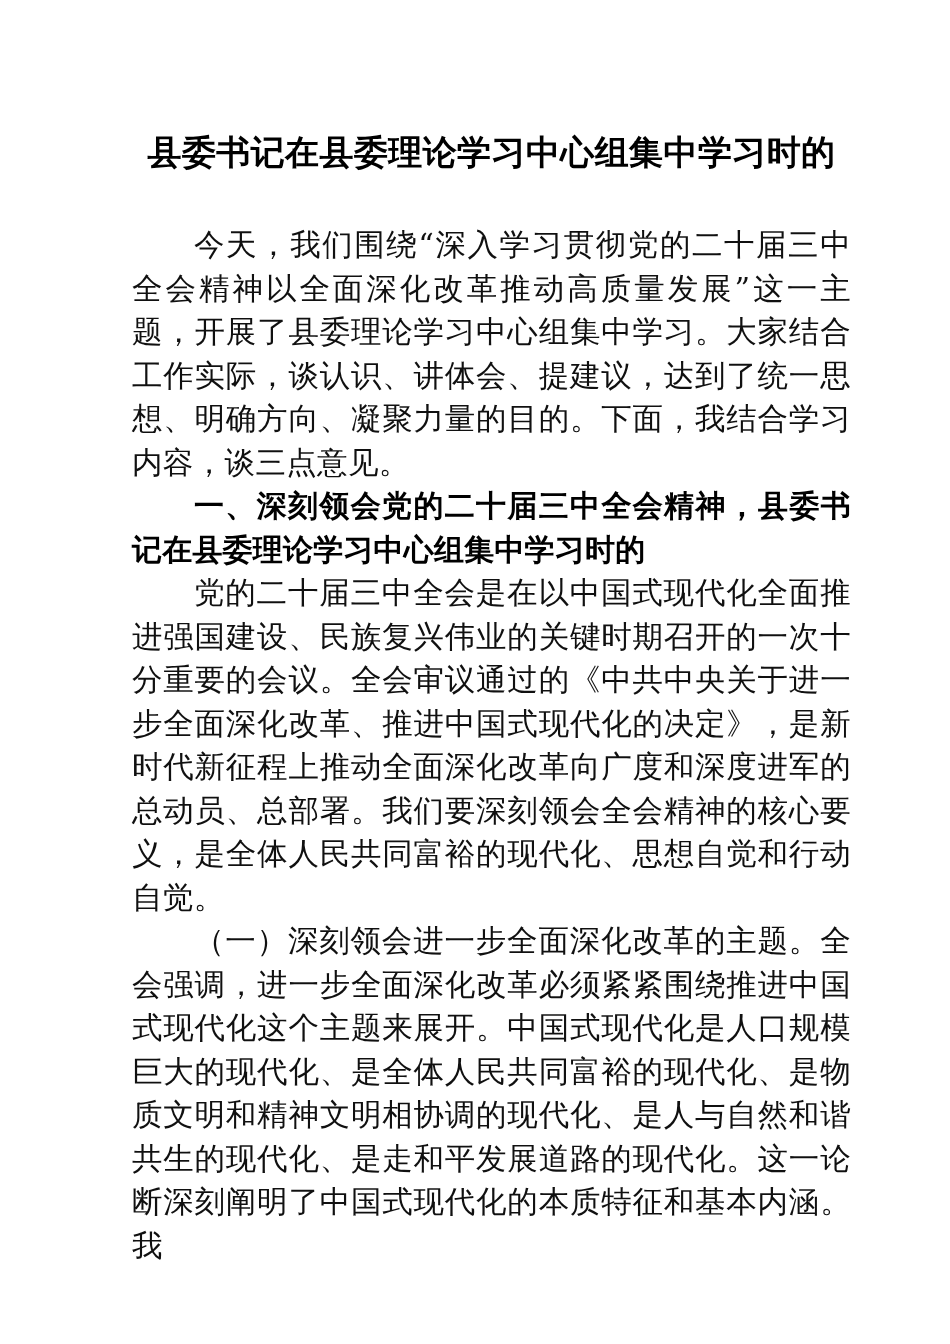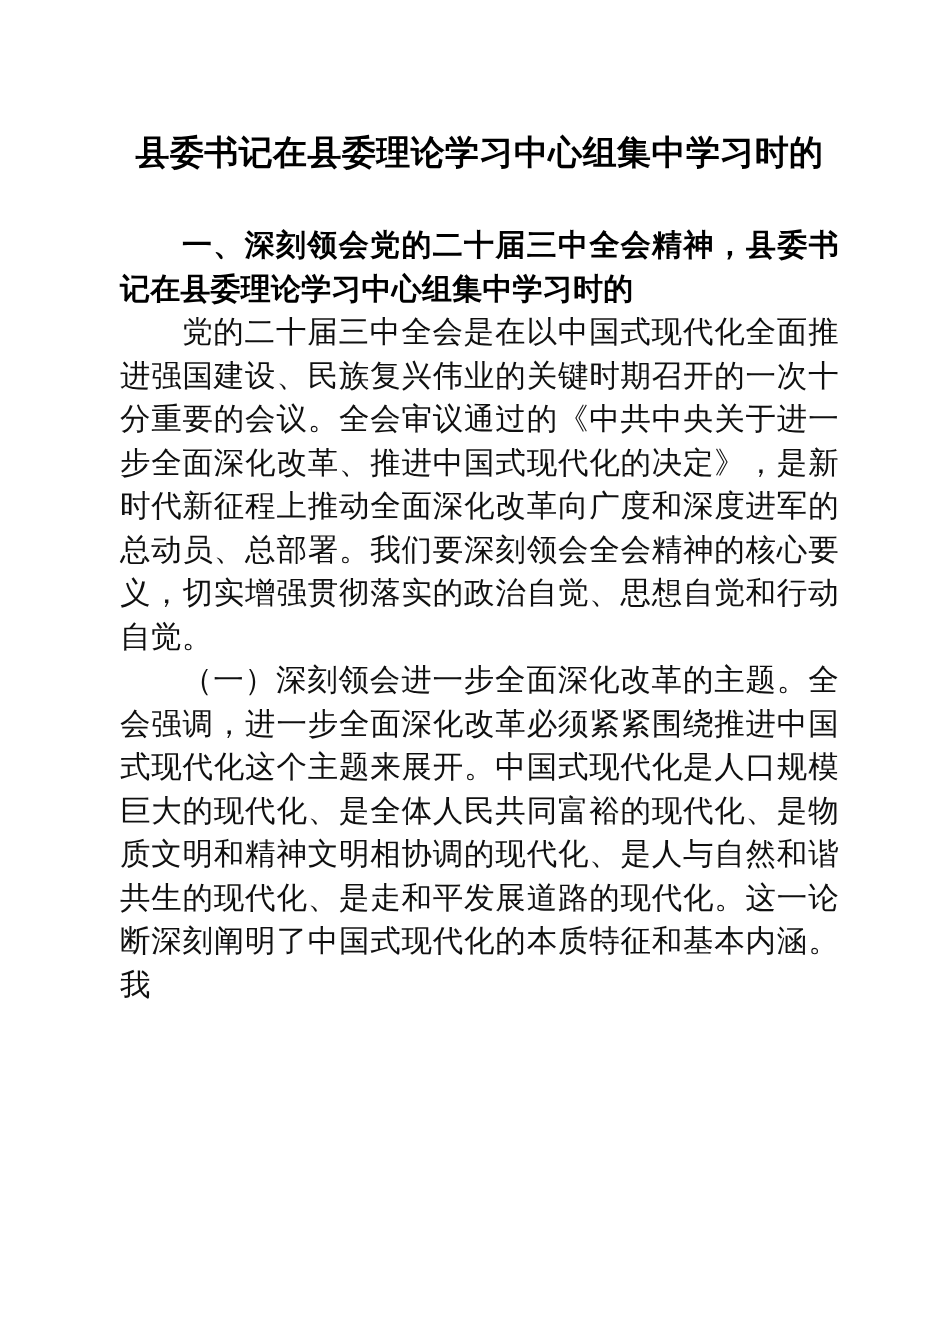--- a/index.html
+++ b/index.html
@@ -17,21 +17,21 @@
     overflow: hidden;
     box-sizing: border-box;
     font-family: "DejaVu Serif", "Liberation Serif", serif;
     color: #000000;
     -webkit-font-smoothing: antialiased;
   }
 
   
   .content {
     position: absolute;
-    left: 120px;
+    left: 132px;
     top: 0;
     width: 719px;
   }
 
   
   .doc-title {
     margin: 0;
     padding-top: 128px;
     text-align: center;
     font-family: "DejaVu Serif", "Liberation Serif", serif;
@@ -88,24 +88,25 @@
 <div class="page">
 
   <div class="content">
 
     <h1 class="doc-title">
       <span class="tline tline-1">县委书记在县委理论学习中心组集中学习时的</span>
     </h1>
 
     <div class="body-block">
 
+      <p class="para">今天，我们围绕“深入学习贯彻党的二十届三中全会精神以全面深化改革推动高质量发展”这一主题，开展了县委理论学习中心组集中学习。大家结合工作实际，谈认识、讲体会、提建议，达到了统一思想、明确方向、凝聚力量的目的。下面，我结合学习内容，谈三点意见。</p>
 
       <p class="heading-1">一、深刻领会党的二十届三中全会精神，县委书记在县委理论学习中心组集中学习时的</p>
 
-      <p class="para">党的二十届三中全会是在以中国式现代化全面推进强国建设、民族复兴伟业的关键时期召开的一次十分重要的会议。全会审议通过的《中共中央关于进一步全面深化改革、推进中国式现代化的决定》，是新时代新征程上推动全面深化改革向广度和深度进军的总动员、总部署。我们要深刻领会全会精神的核心要义，切实增强贯彻落实的政治自觉、思想自觉和行动自觉。</p>
+      <p class="para">党的二十届三中全会是在以中国式现代化全面推进强国建设、民族复兴伟业的关键时期召开的一次十分重要的会议。全会审议通过的《中共中央关于进一步全面深化改革、推进中国式现代化的决定》，是新时代新征程上推动全面深化改革向广度和深度进军的总动员、总部署。我们要深刻领会全会精神的核心要义，是全体人民共同富裕的现代化、思想自觉和行动自觉。</p>
 
       <p class="para">（一）深刻领会进一步全面深化改革的主题。全会强调，进一步全面深化改革必须紧紧围绕推进中国式现代化这个主题来展开。中国式现代化是人口规模巨大的现代化、是全体人民共同富裕的现代化、是物质文明和精神文明相协调的现代化、是人与自然和谐共生的现代化、是走和平发展道路的现代化。这一论断深刻阐明了中国式现代化的本质特征和基本内涵。我</p>
 
     </div>
 
   </div>
 
 </div>
 
 </body></html>

